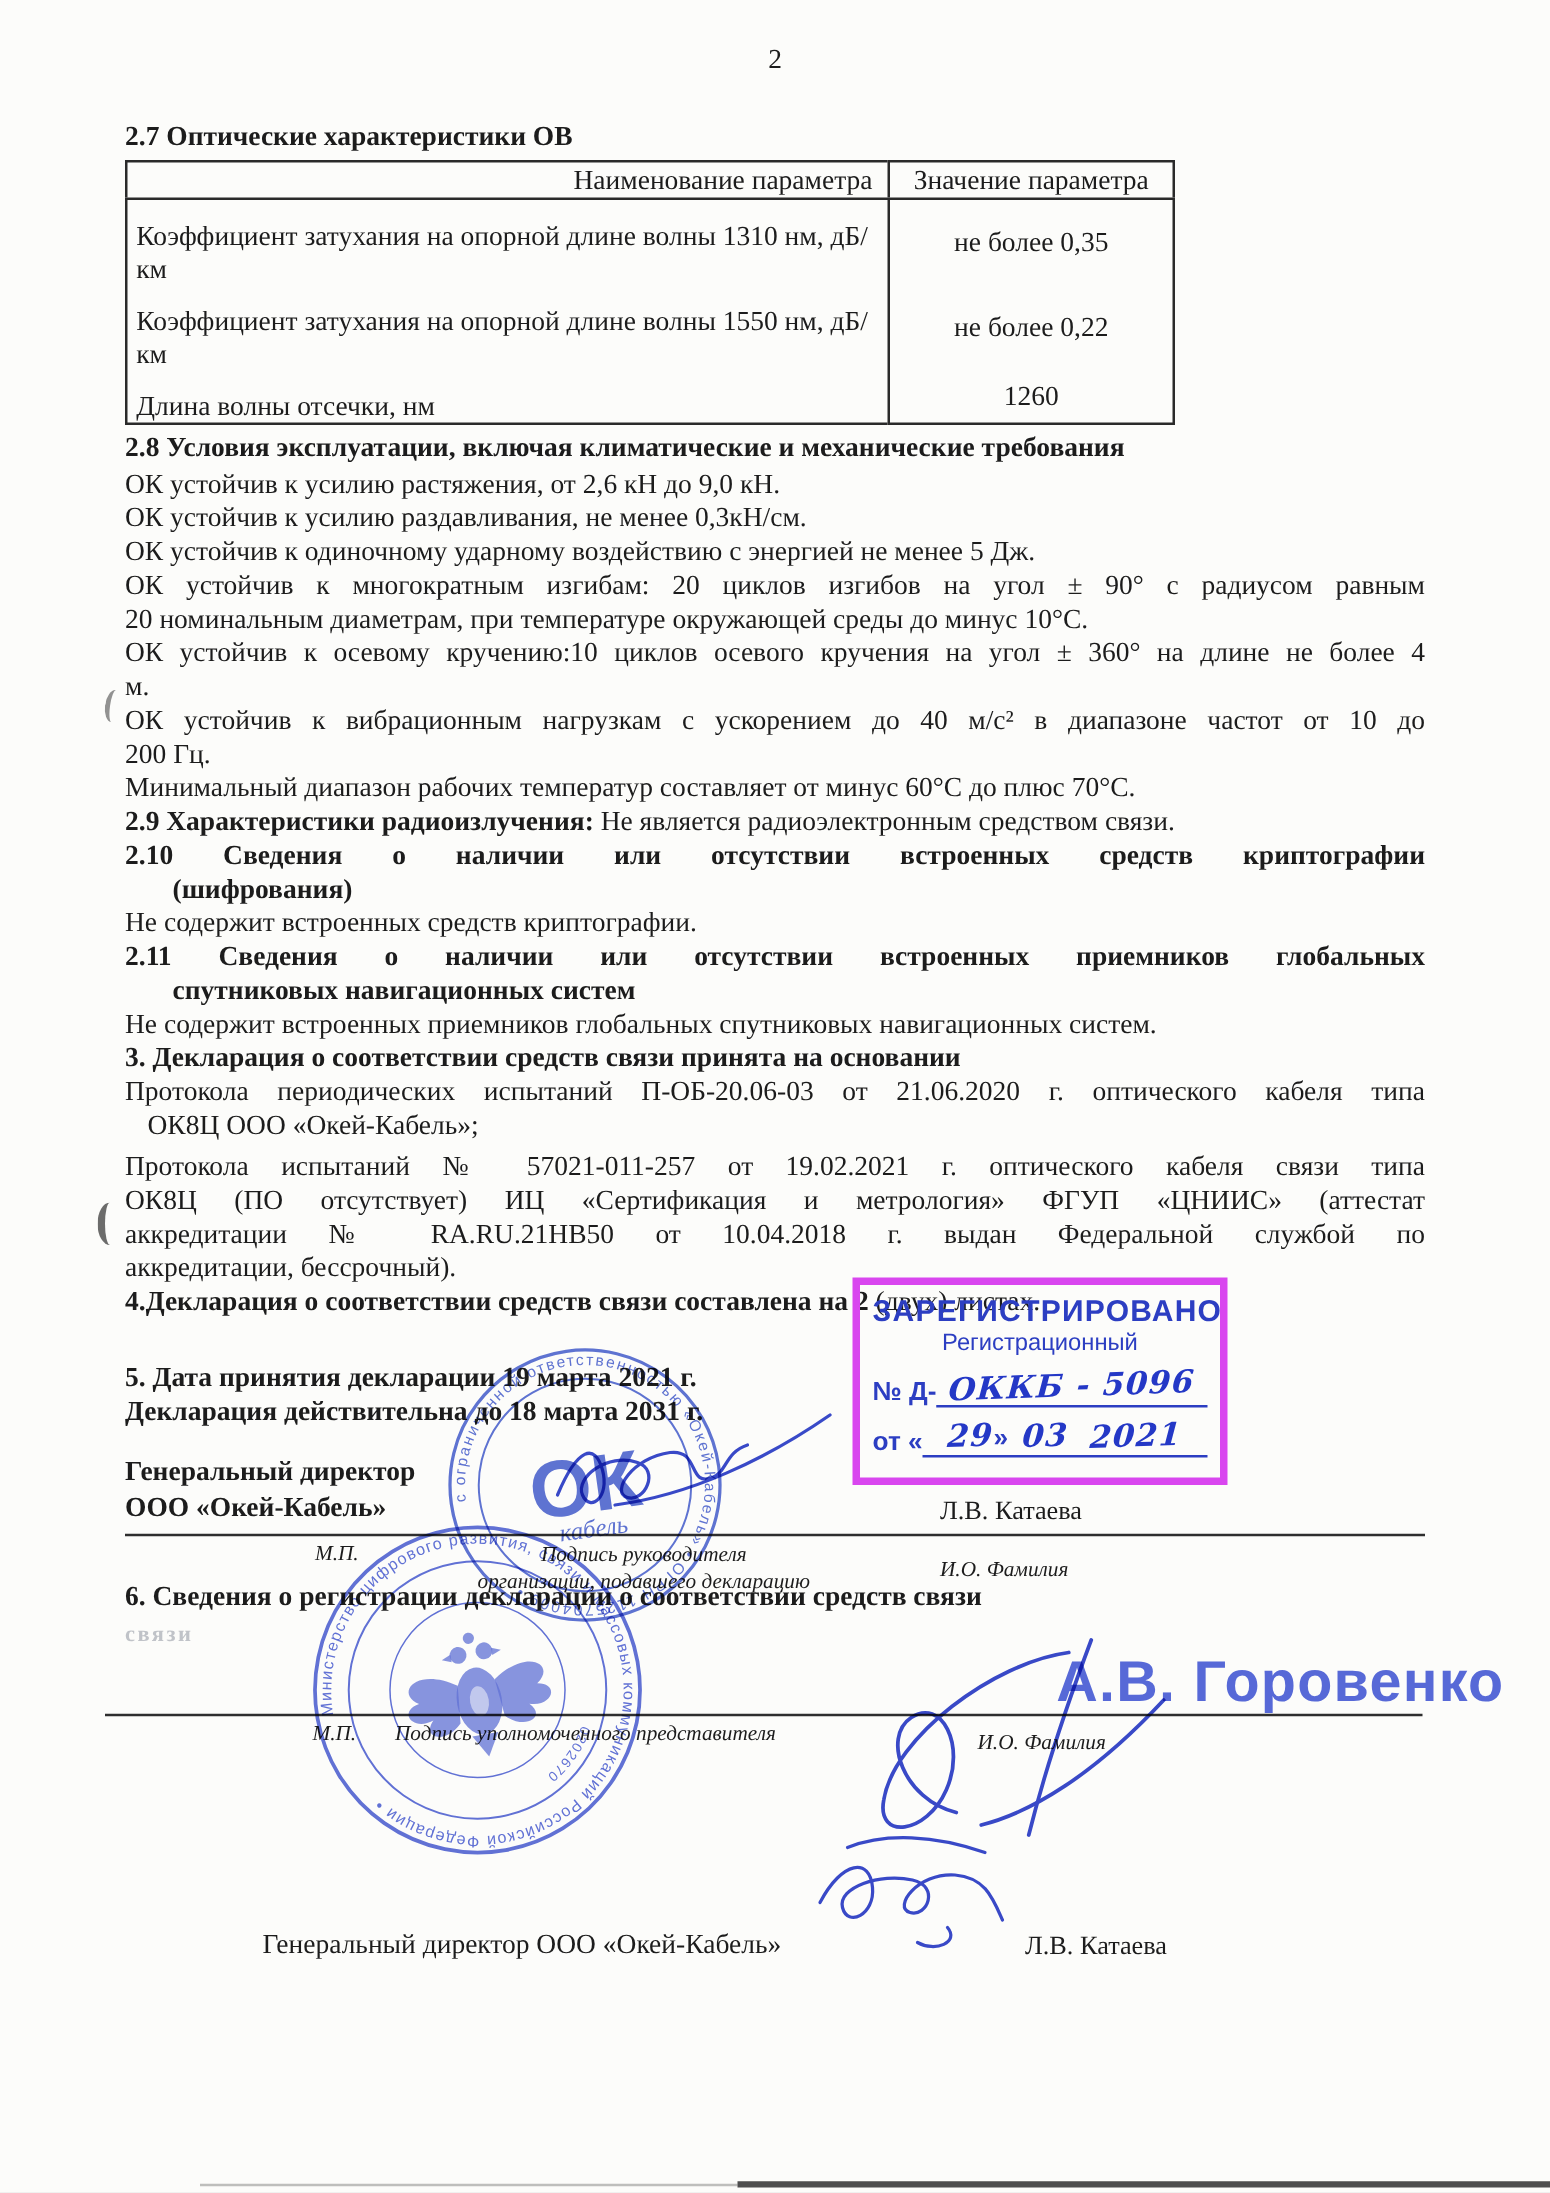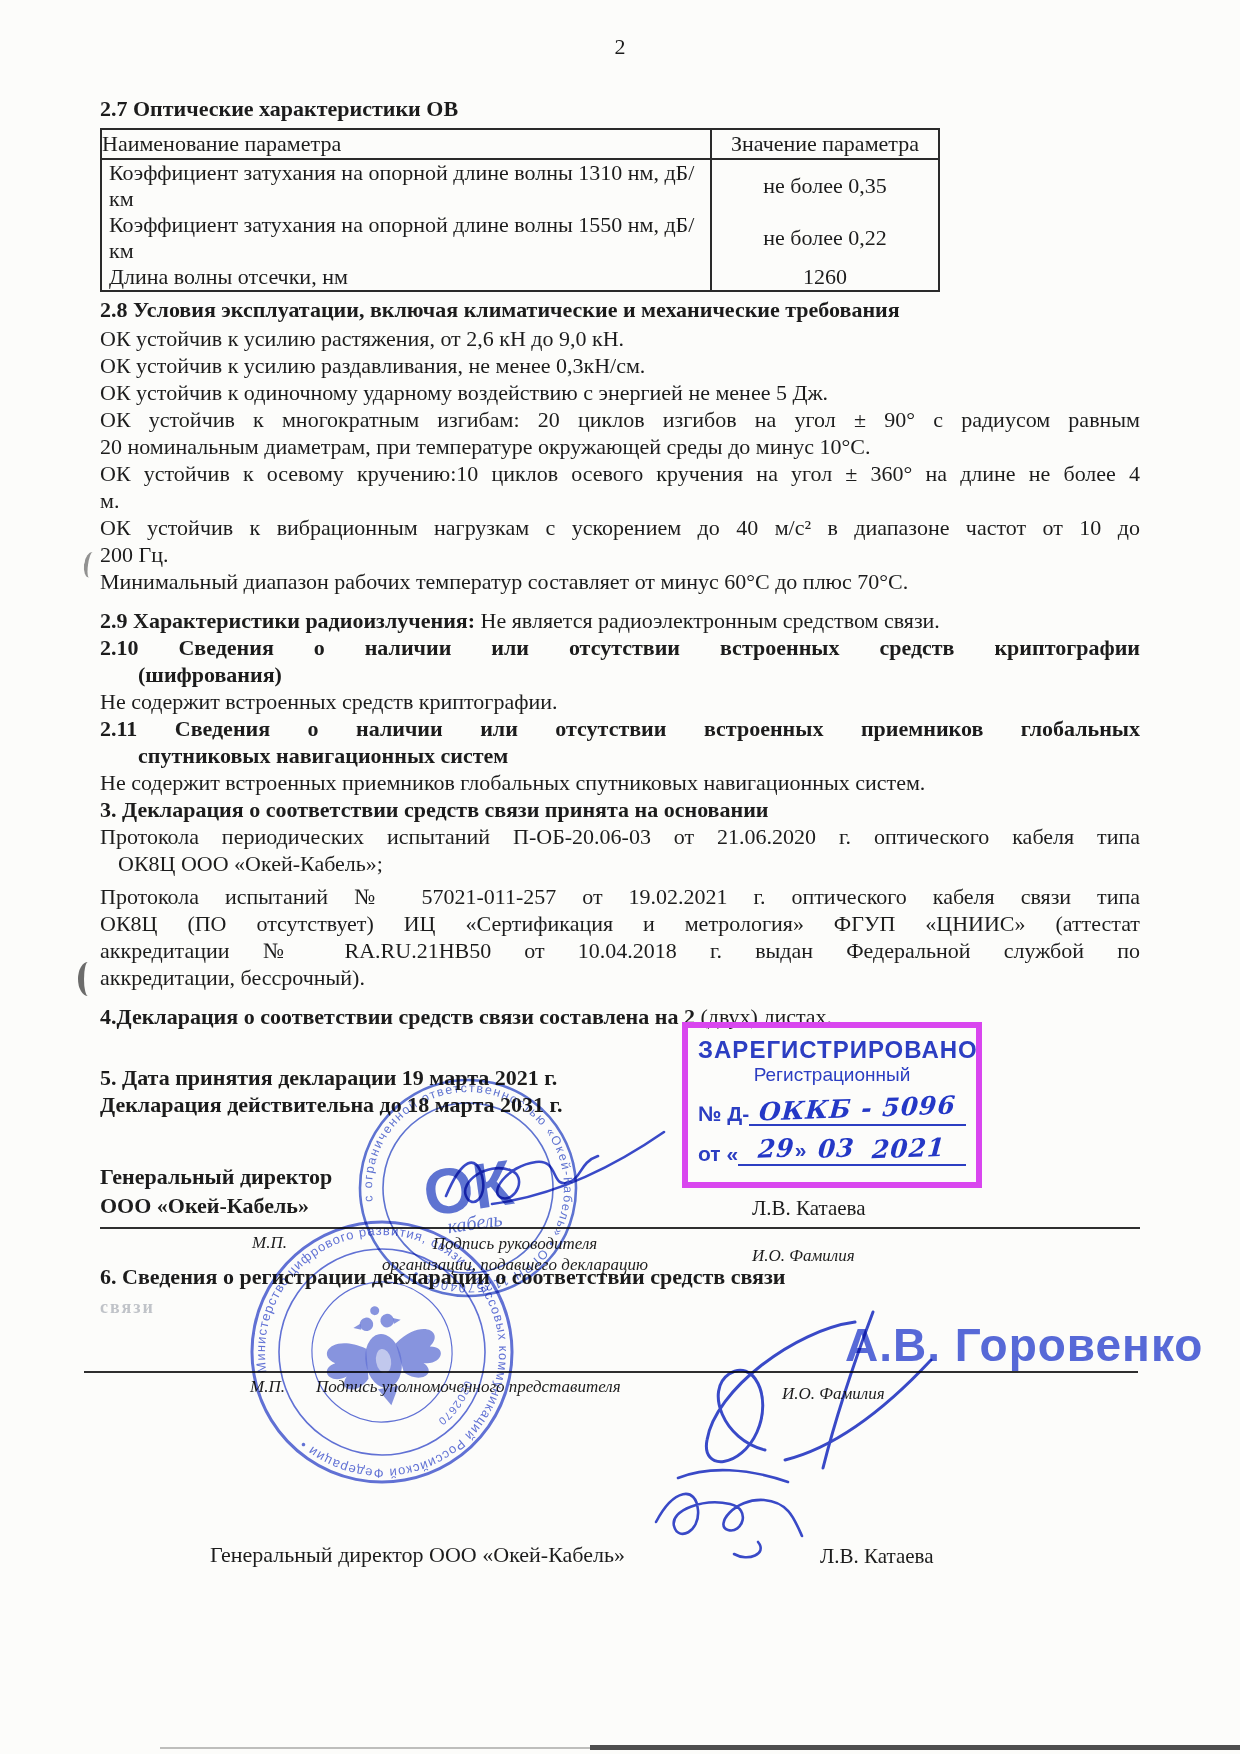--- a/index.html
+++ b/index.html
@@ -7,25 +7,25 @@
         font-family:"Liberation Serif", serif;color:#1c1c1c;overflow:hidden;}
   .pagenum{position:absolute;top:34px;left:0;width:100%;text-align:center;font-size:22px;}
   .content{position:absolute;left:100px;top:96px;width:1040px;z-index:1;}
   .h{font-size:22px;font-weight:bold;margin:0 0 6px 0;}
   .ln{font-size:22px;line-height:27px;}
   .j{text-align:justify;text-align-last:justify;}
   .b{font-weight:bold;}
   .ind2{margin-left:38px;}
   .ind1{margin-left:18px;}
   .mt6{margin-top:6px;}
-  .mt8{margin-top:12px;}
+  .mt8{margin-top:0;}
   table.params{border-collapse:collapse;width:840px;margin:0 0 5px 0;border:2px solid #2a2a2a;}
   table.params th{border-bottom:2px solid #2a2a2a;font-weight:normal;font-size:22px;
-                  text-align:left;padding:1px 0;height:26px;}
-  table.params td{font-size:22px;padding:0 4px 0 7px;height:26px;}
+                  text-align:right;padding:1px 12px;height:26px;}
+  table.params td{font-size:22px;padding:16px 4px 0 7px;height:26px;}
   table.params .c2{border-left:2px solid #2a2a2a;width:204px;text-align:center;padding:0 11px;}
   .rule{position:absolute;height:0;border-top:2px solid #2e2e2e;z-index:1;}
   .abs{position:absolute;z-index:2;}
   .it{font-style:italic;font-size:17px;}
   
   .regbox{position:absolute;left:682px;top:1022px;width:268px;padding:8px 10px 16px 10px;
           border:6px solid #d946ef;color:#2c3ec2;z-index:2;background:transparent;}
   .regtitle{font-family:"Liberation Sans", sans-serif;font-weight:bold;font-size:24px;
             text-align:center;letter-spacing:1px;}
   .regsub{font-family:"Liberation Sans", sans-serif;font-size:19px;text-align:center;margin-top:0;}

